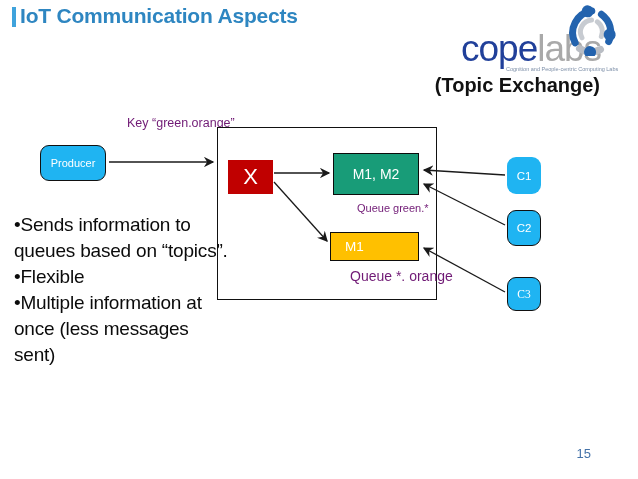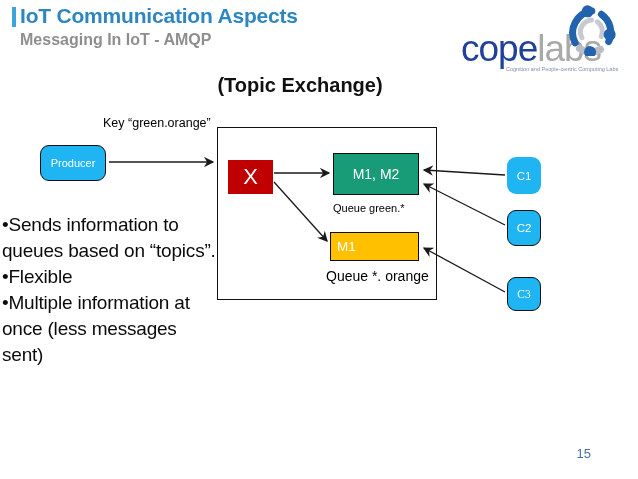--- a/index.html
+++ b/index.html
@@ -7,72 +7,71 @@
               font-family:"Liberation Sans", sans-serif; }
   #slide { position:relative; width:638px; height:479px; background:#fff; }
 
   
   .accent-bar { position:absolute; left:12px; top:7px; width:4px; height:20px;
                 background:#3FA3DC; }
   .title { position:absolute; left:20px; top:4px; font-size:21px; font-weight:bold;
            color:#2E86C1; letter-spacing:-0.2px; }
   .subtitle { position:absolute; left:20px; top:31px; font-size:16px; font-weight:bold;
               color:#8E8E8E; }
-  .heading { position:absolute; left:0; top:74px; width:600px; text-align:center;
+  .heading { position:absolute; left:0; top:74px; width:600px; text-align:right;
              font-size:20px; font-weight:bold; color:#111; }
 
   
   .logo { position:absolute; right:10px; top:2px; width:185px; height:78px; }
   .logo-text { position:absolute; left:18px; top:26px; font-size:37px; font-weight:400;
                letter-spacing:-1px; }
   .logo-cope { color:#21409A; }
   .logo-labs { color:#A9A9A9; }
   .logo-tagline { position:absolute; left:63px; top:64px; font-size:5.5px;
                   color:#7D8FA8; white-space:nowrap; }
   .logo-mark { position:absolute; right:8px; top:2px; }
 
   
-  .dg-label { position:absolute; color:#000000; }
+  .dg-label { position:absolute; color:#701a75;margin-left:24px; }
   .key-label { left:103px; top:116px; font-size:12.5px; }
   .node { position:absolute; display:flex; align-items:center; justify-content:center;
           color:#fff; }
   .producer { left:40px; top:145px; width:66px; height:36px; background:#1FB4F2;
               border:1.5px solid #111; border-radius:9px; font-size:11px; }
   .exchange-wrap { position:absolute; left:217px; top:127px; width:220px; height:173px;
                    background:#fff; border:1.5px solid #111; }
   .x-box { left:228px; top:160px; width:45px; height:34px; background:#C00000;
            font-size:22px; font-weight:400; }
   .q-green { left:333px; top:153px; width:86px; height:42px; background:#189C78;
              border:1px solid #0c0c0c; font-size:14px; }
   .q-orange { left:330px; top:232px; width:89px; height:29px; background:#FFC000;
               border:1px solid #0c0c0c; font-size:13.5px; justify-content:flex-start;
-              padding-left:6px; }
+              padding-left:14px; }
   .cap-green { left:333px; top:202px; width:86px; text-align:left; font-size:11px; }
   .cap-orange { left:326px; top:268px; width:110px; font-size:14px; }
   .consumer { width:34px; background:#1FB4F2; border-radius:9px; font-size:11.5px; }
   .c1 { left:507px; top:157px; height:37px;text-align:center; }
   .c2 { left:507px; top:210px; height:36px; border:1.5px solid #111; }
   .c3 { left:507px; top:277px; height:34px; border:1.5px solid #111;font-family:Liberation Serif, serif; }
 
   
-  .bullets { position:absolute; left:2px; top:212px; width:214px; font-size:19px;
+  .bullets { position:absolute; left:14px; top:212px; width:214px; font-size:19px;
              color:#0b0b0b; line-height:26px; letter-spacing:-0.2px; }
 
   .page-num { position:absolute; right:47px; bottom:18px; font-size:13px; color:#4472A8; }
 
   svg.arrows { position:absolute; left:0; top:0; pointer-events:none; }
 </style>
 </head>
 <body>
 
 <div id="slide">
 
   <div class="accent-bar"></div>
   <div class="title">IoT Communication Aspects</div>
-  <div class="subtitle">Messaging In IoT - AMQP</div>
   <div class="heading">(Topic Exchange)</div>
 
   <div class="logo">
     <div class="logo-text"><span class="logo-cope">cope</span><span class="logo-labs">labs</span></div>
     <div class="logo-tagline">Cognition and People-centric Computing Labs</div>
     <svg class="logo-mark" width="58" height="52" viewBox="0 0 58 52">
       <g transform="translate(29,27) rotate(8)">
         <path d="M -14,14 A 22 22 0 0 1 -2,-20 " fill="none" stroke="#2363AE" stroke-width="7" stroke-linecap="round"></path>
         <path d="M 8,-18 A 22 22 0 0 1 19,8" fill="none" stroke="#2363AE" stroke-width="7" stroke-linecap="round"></path>
         <path d="M 12,17 A 22 22 0 0 1 -9,19" fill="none" stroke="#B9BDC4" stroke-width="7" stroke-linecap="round"></path>

